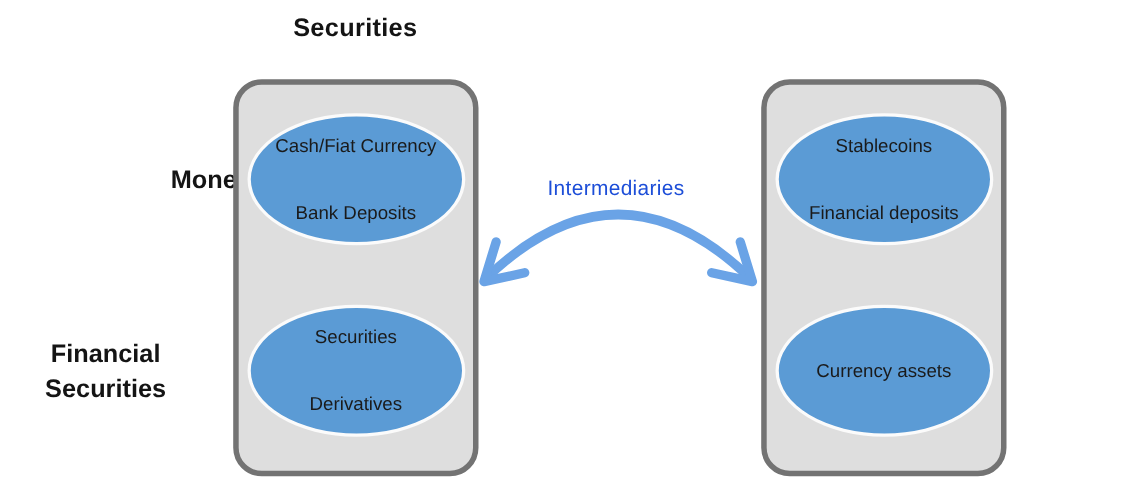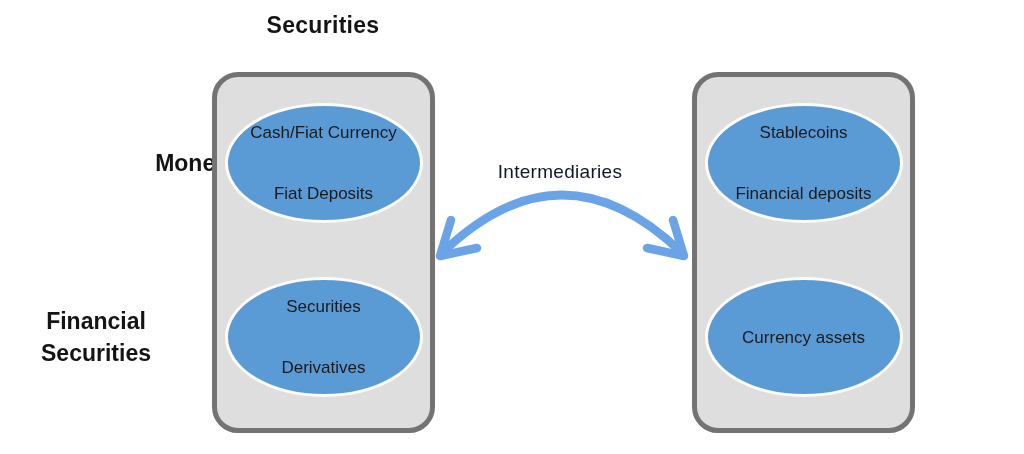--- a/index.html
+++ b/index.html
@@ -78,21 +78,21 @@
   .ellipse.bottom { top: 200px; }
 
   .connector-label {
     position: absolute;
     left: 460px;
     top: 161px;
     width: 200px;
     text-align: center;
     font-size: 19px;
     font-weight: 400;
-    color: #0f172a;
+    color: #1d4ed8;
     letter-spacing: 0.3px;
   }
   .arrow-svg {
     position: absolute;
     left: 0;
     top: 0;
     width: 1024px;
     height: 454px;
     pointer-events: none;
   }
@@ -115,21 +115,21 @@
     <span>Money</span>
   </div>
   <div class="row-label fin">
     <span style="display:block">Financial</span>
     <span style="display:block">Securities</span>
   </div>
 
   <div class="panel left">
     <div class="ellipse top">
       <span>Cash/Fiat Currency</span>
-      <span>Fiat Deposits</span>
+      <span>Bank Deposits</span>
     </div>
     <div class="ellipse bottom">
       <span>Securities</span>
       <span>Derivatives</span>
     </div>
   </div>
 
   <div class="panel right">
     <div class="ellipse top">
       <span>Stablecoins</span>

